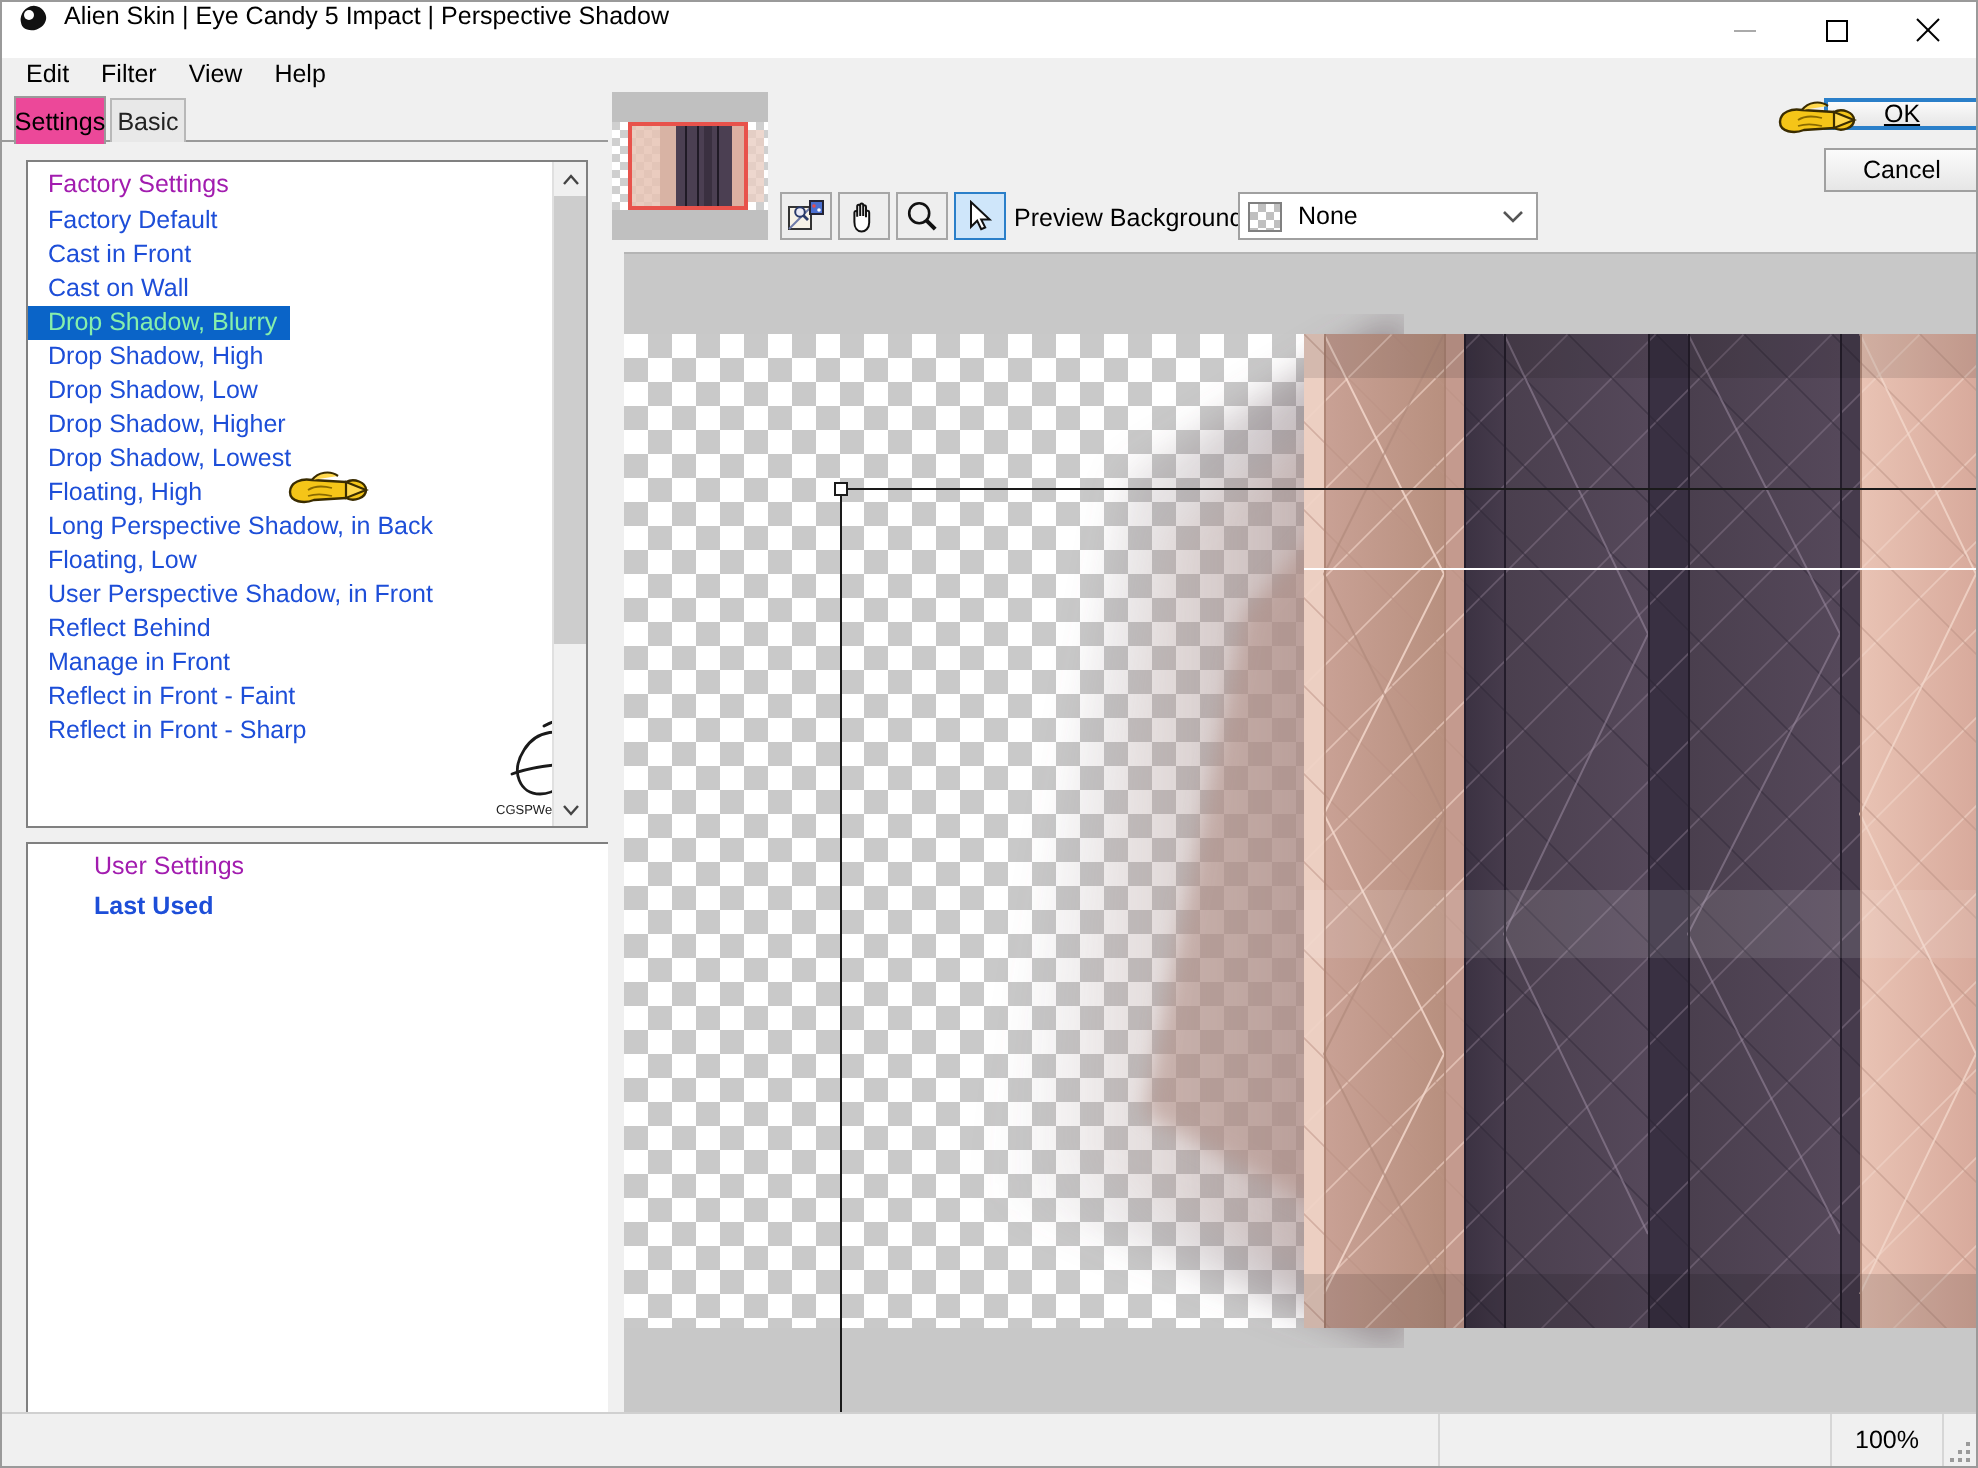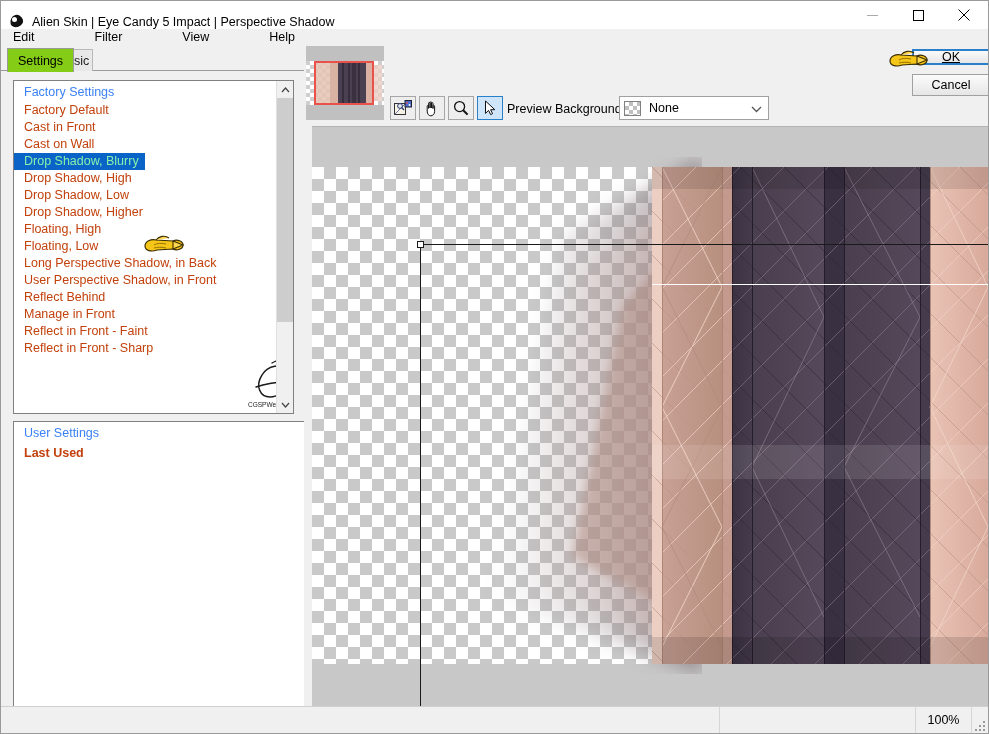--- a/index.html
+++ b/index.html
@@ -17,21 +17,21 @@
     width: 989px; height: 734px;
     background: #f0f0f0;
     border: 1px solid #9a9a9a;
     overflow: hidden;
   }
 
   
   #titlebar {
     position: absolute; left: 0; top: 0; width: 987px; height: 28px;
     background: #ffffff;
-    display: flex; align-items: flex-end;
+    display: flex; align-items: flex-start;
   }
   #app-icon {
     width: 16px; height: 16px; margin-left: 8px; margin-right: 7px;
     position: relative;
   }
   #app-icon .ball {
     position: absolute; left: 1px; top: 2px; width: 13px; height: 12px;
     background: #111; border-radius: 55% 45% 50% 50% / 60% 55% 45% 40%;
     transform: rotate(-18deg);
   }
@@ -48,21 +48,21 @@
   }
   #btn-min { right: 93px; }
   #btn-max { right: 47px; }
   #btn-close { right: 1px; }
   .wbtn svg { display: block; }
 
   
   #menubar {
     position: absolute; left: 0; top: 28px; width: 890px; height: 17px;
     background: #f0f0f0;
-    display: flex; align-items: center; gap: 44px;
+    display: flex; align-items: center;
   }
   .menu-item {
     font-size: 12.5px; color: #000; padding: 1px 8px 2px 8px; line-height: 14px;
   }
   #menubar .menu-item:first-child { margin-left: 4px; }
 
   
   #leftpanel {
     position: absolute; left: 0; top: 45px; width: 303px; height: 660px;
     background: #f0f0f0;
@@ -70,22 +70,22 @@
   #tabstrip {
     position: absolute; left: 0; top: 0; width: 303px; height: 25px;
   }
   .tab {
     position: absolute; top: 3px; height: 22px;
     font-size: 12.5px; color: #000;
     display: flex; align-items: center; justify-content: center;
     border: 1px solid #b0b0b0; border-bottom: none;
   }
   .tab.active {
-    left: 6px; width: 67px; top: 2px; height: 24px;
-    background: #84cc16; border-color: #9a9a9a; z-index: 3;
+    left: 6px; width: 46px; top: 2px; height: 24px;
+    background: #ec4899; border-color: #9a9a9a; z-index: 3;
   }
   .tab.inactive {
     left: 54px; width: 38px;
     background: #e8e8e8; border-color: #b8b8b8; color: #222;
   }
   #tab-underline {
     position: absolute; left: 0; top: 24px; width: 303px; height: 1px;
     background: #9a9a9a;
   }
 
@@ -93,24 +93,24 @@
   #settings-list-box {
     position: absolute; left: 12px; top: 34px; width: 281px; height: 334px;
     background: #ffffff; border: 1px solid #808080;
     overflow: hidden;
   }
   .list-scroll-area {
     position: absolute; left: 0; top: 0; right: 17px; bottom: 0;
     overflow: hidden;
   }
   .grp-header {
-    font-size: 12.5px; color: #3b82f6; padding: 4px 0 3px 10px; line-height: 14px;
+    font-size: 12.5px; color: #a21caf; padding: 4px 0 3px 10px; line-height: 14px;
   }
   .list-row {
-    font-size: 12.5px; color: #c2410c; line-height: 17px; height: 17px;
+    font-size: 12.5px; color: #1d4ed8; line-height: 17px; height: 17px;
     padding-left: 10px; white-space: nowrap;
   }
   .list-row.selected {
     background: #0a64c8; color: #86efac; display: inline-block;
     padding-right: 6px; height: 17px; margin-left: 0;
   }
   .rowwrap { height: 17px; }
 
   
   .vscroll {
@@ -127,20 +127,21 @@
   .vscroll .thumb {
     position: absolute; left: 0; width: 17px;
     background: #cdcdcd;
   }
 
   
   #user-list-box {
     position: absolute; left: 12px; top: 375px; width: 317px; height: 288px;
     background: #ffffff; border: 1px solid #808080;
     overflow: hidden;
+    padding-left: 23px;
   }
   #user-sep {
     position: absolute; right: 17px; top: 0; width: 1px; height: 48px;
     background: #d8d8d8;
   }
 
   
   #btnrow { position: absolute; left: 0; top: 620px; width: 303px; }
   .btn {
     position: absolute; height: 23px;
@@ -360,27 +361,30 @@
         <div class="rowwrap">
             <div class="list-row">Drop Shadow, High</div>
           </div>
         <div class="rowwrap">
             <div class="list-row">Drop Shadow, Low</div>
           </div>
         <div class="rowwrap">
             <div class="list-row">Drop Shadow, Higher</div>
           </div>
         <div class="rowwrap">
+            <div class="list-row">Drop Shadow, Lowest</div>
+          </div>
+        <div class="rowwrap">
             <div class="list-row">Floating, High</div>
           </div>
         <div class="rowwrap">
+            <div class="list-row">Long Perspective Shadow, in Back</div>
+          </div>
+        <div class="rowwrap">
             <div class="list-row">Floating, Low</div>
-          </div>
-        <div class="rowwrap">
-            <div class="list-row">Long Perspective Shadow, in Back</div>
           </div>
         <div class="rowwrap">
             <div class="list-row">User Perspective Shadow, in Front</div>
           </div>
         <div class="rowwrap">
             <div class="list-row">Reflect Behind</div>
           </div>
         <div class="rowwrap">
             <div class="list-row">Manage in Front</div>
           </div>

